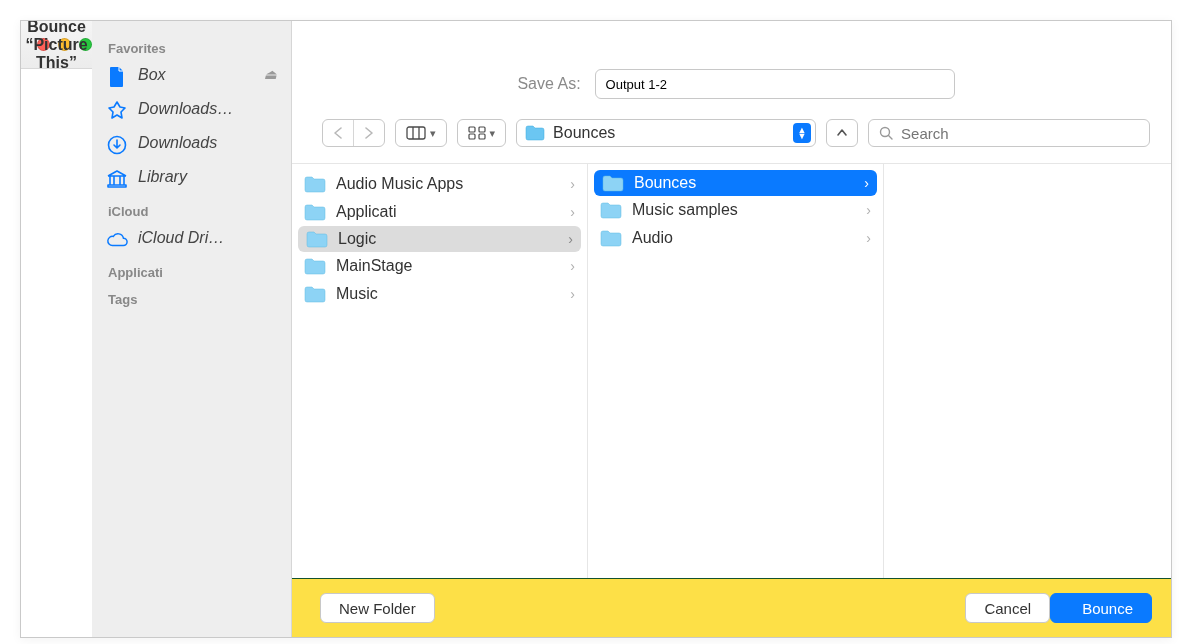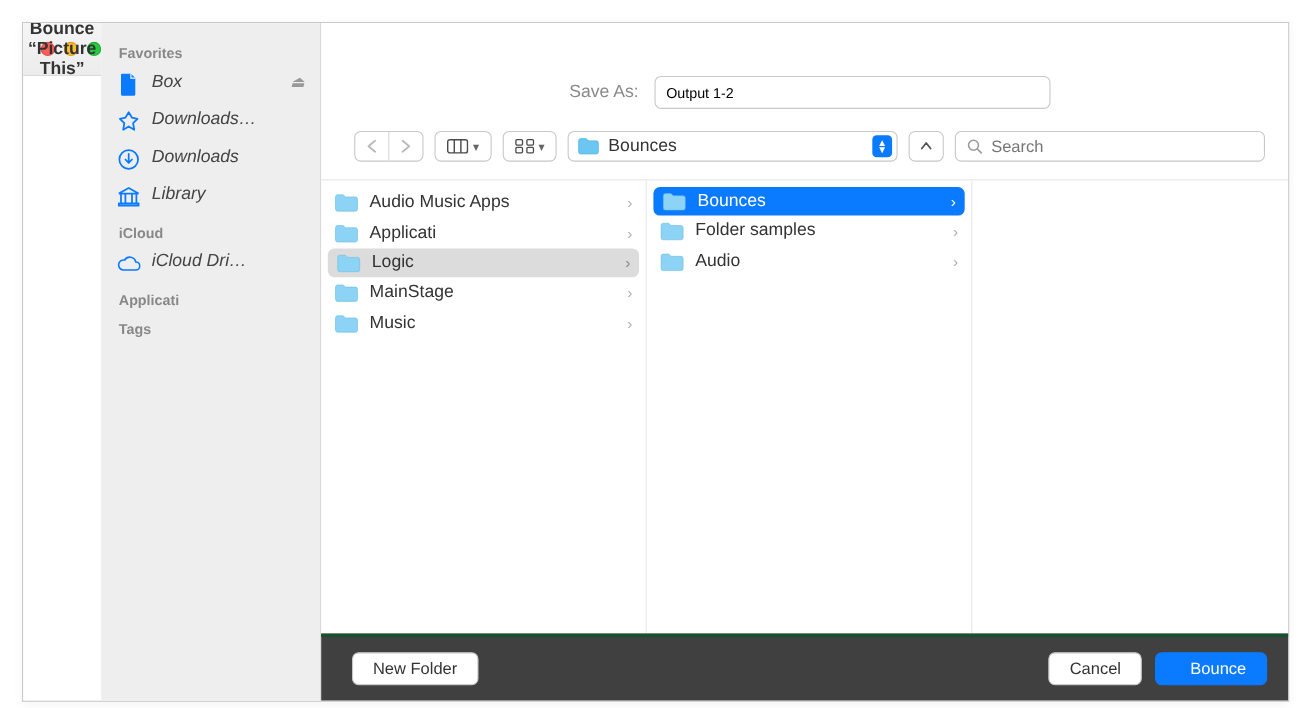--- a/index.html
+++ b/index.html
@@ -215,25 +215,25 @@
 .row .folder-icon { width:22px; height:18px; flex-shrink:0; display:flex;}
 .row .arrow {
   margin-left:auto;
   font-size: 14px;
   color:#b0b0b0;
 }
 .row.selected-active .arrow { color:#fff; }
 .row.selected-path .arrow { color:#888; }
 
 .footer {
-  border-top: 3px solid #14532d;
+  border-top: 1px solid #14532d;
   padding: 14px 28px;
   display:flex;
   align-items:center;
-  background:#404040;
+  background:#fde047;
 }
 .mac-btn {
   height: 30px;
   padding: 0 18px;
   border: 1px solid #c8c8c8;
   border-radius: 6px;
   background:#fff;
   font-size: 15px;
   color:#333;
   display:flex; align-items:center;
@@ -445,37 +445,37 @@
               </span>
               <span>Bounces</span>
               <span class="arrow">›</span>
             </div>
             <div class="row">
               <span class="folder-icon">
                 <svg width="22" height="18" viewBox="0 0 22 18">
                   <path d="M1 4 a2 2 0 0 1 2-2 h5 l2 2 h9 a2 2 0 0 1 2 2 v9 a2 2 0 0 1 -2 2 H3 a2 2 0 0 1 -2 -2 Z" fill="#8dd3f5" stroke="#5fb9e3" stroke-width="0.5"></path>
                 </svg>
               </span>
-              <span>Folder samples</span>
+              <span>Music samples</span>
               <span class="arrow">›</span>
             </div>
             <div class="row">
               <span class="folder-icon">
                 <svg width="22" height="18" viewBox="0 0 22 18">
                   <path d="M1 4 a2 2 0 0 1 2-2 h5 l2 2 h9 a2 2 0 0 1 2 2 v9 a2 2 0 0 1 -2 2 H3 a2 2 0 0 1 -2 -2 Z" fill="#8dd3f5" stroke="#5fb9e3" stroke-width="0.5"></path>
                 </svg>
               </span>
               <span>Audio</span>
               <span class="arrow">›</span>
             </div>
           </div>
           <div class="col" style="flex: 1 1 0%; border-right: none;"></div>
         </div>
 
       <div class="footer">
         <div class="mac-btn">New Folder</div>
         <div class="spacer"></div>
-        <div class="mac-btn" style="margin-right:12px;">Cancel</div>
+        <div class="mac-btn" style="">Cancel</div>
         <div class="mac-btn primary">Bounce</div>
       </div>
     </div>
   </div>
 </div>
 
 </body></html>

